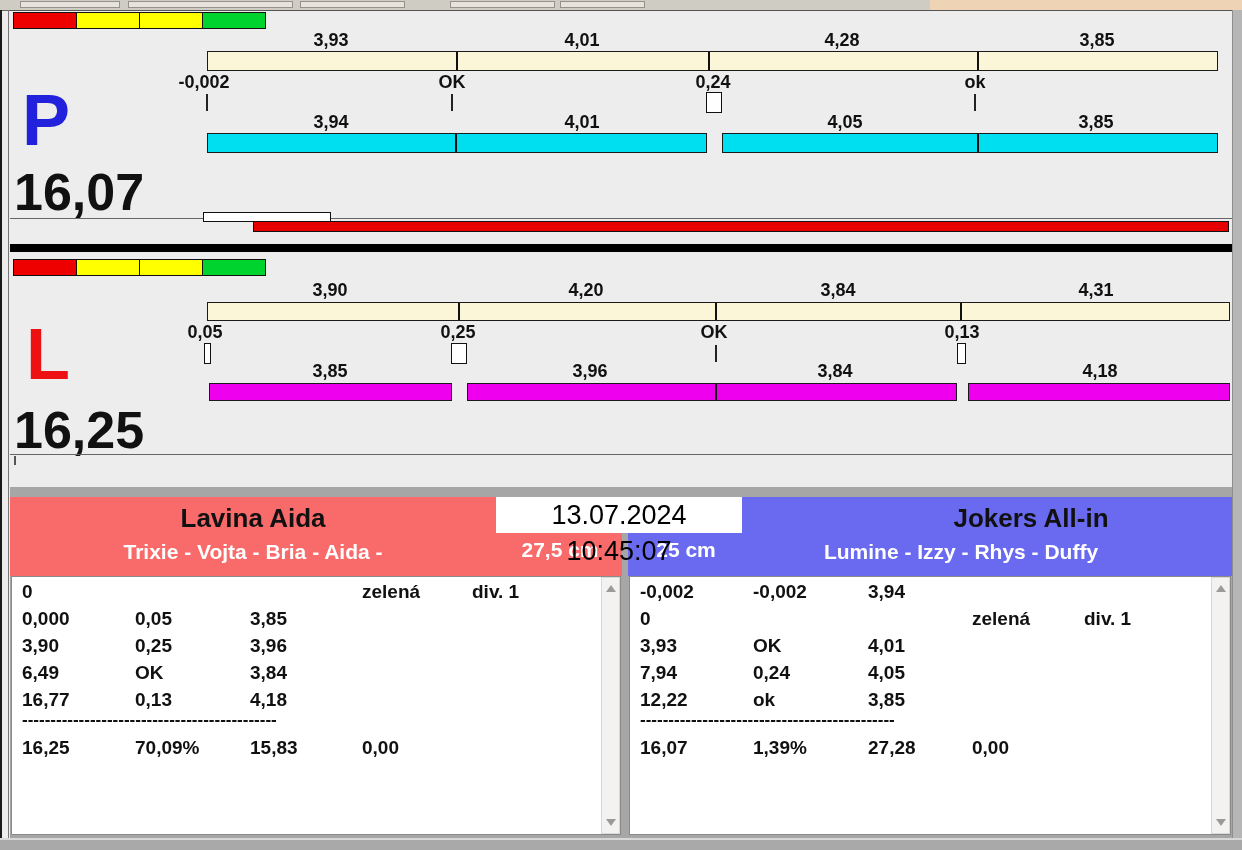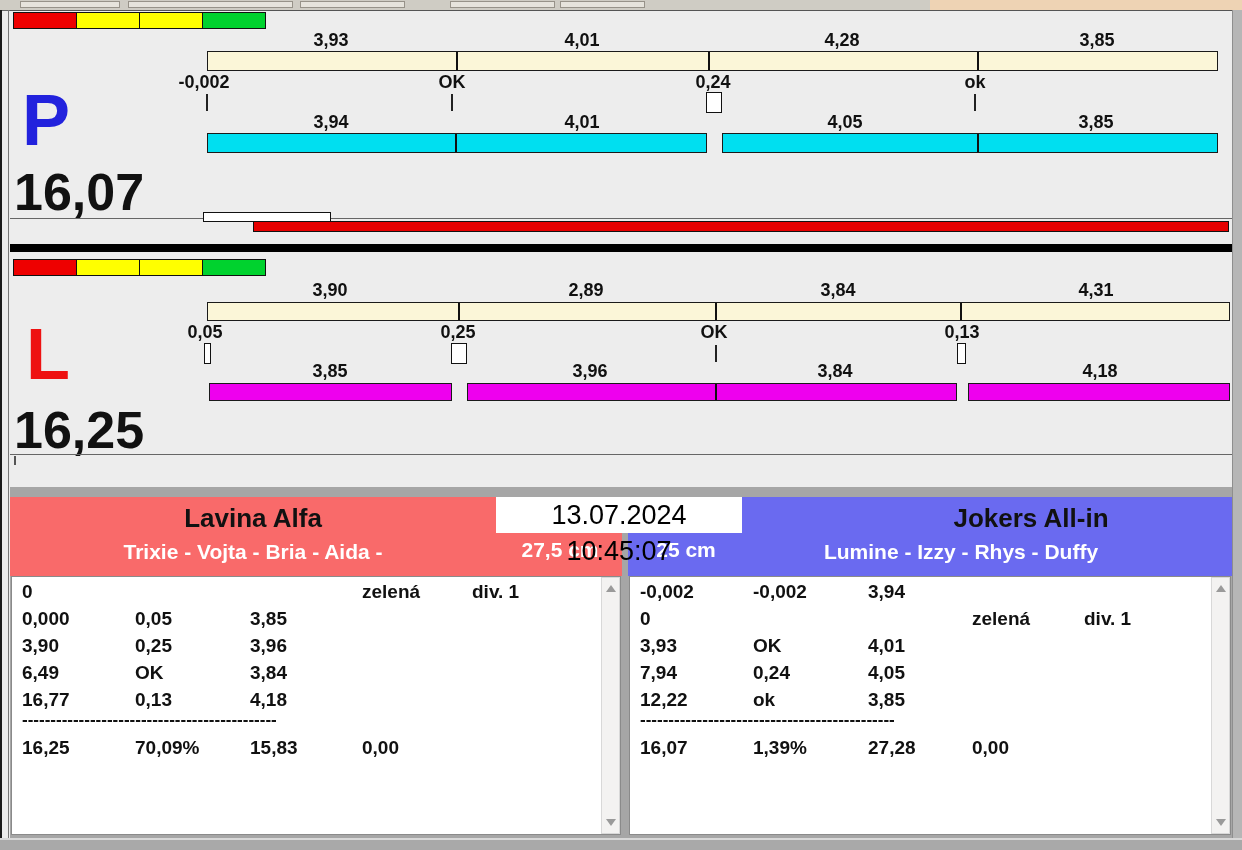--- a/index.html
+++ b/index.html
@@ -97,21 +97,21 @@
 
   <div class="indcell" style="left:13px;top:259px;background:#ee0000;"></div>
   <div class="indcell" style="left:76px;top:259px;background:#ffff00;"></div>
   <div class="indcell" style="left:139px;top:259px;background:#ffff00;"></div>
   <div class="indcell" style="left:202px;top:259px;background:#00d22e;"></div>
 
   <div class="abs seclbl" style="left:26px;top:318px;color:#ee1111;">L</div>
   <div class="abs bigval" style="left:14px;top:404px;">16,25</div>
 
   <div class="abs ctr barlbl" style="left:330px;top:280px;">3,90</div>
-  <div class="abs ctr barlbl" style="left:586px;top:280px;">2,89</div>
+  <div class="abs ctr barlbl" style="left:586px;top:280px;">4,20</div>
   <div class="abs ctr barlbl" style="left:838px;top:280px;">3,84</div>
   <div class="abs ctr barlbl" style="left:1096px;top:280px;">4,31</div>
 
   <div class="abs bar" style="left:207px;top:302px;width:1023px;height:19px;background:#fbf6d8;">
     <div class="divider" style="left:250px;"></div>
     <div class="divider" style="left:507px;"></div>
     <div class="divider" style="left:752px;"></div>
   </div>
 
   <div class="abs ctr barlbl" style="left:205px;top:322px;">0,05</div>
@@ -136,21 +136,21 @@
 
   <div class="abs" style="left:10px;top:454px;width:1222px;height:1px;background:#666;"></div>
   <div class="abs" style="left:14px;top:456px;width:2px;height:9px;background:#555;"></div>
 
   <div class="abs" style="left:10px;top:487px;width:1222px;height:351px;background:#a6a6a6;"></div>
 
   <div class="abs" style="left:10px;top:497px;width:612px;height:79px;background:#f96a6a;"></div>
 
   <div class="abs" style="left:628px;top:497px;width:604px;height:79px;background:#6a6af0;"></div>
 
-  <div class="abs hdr-title" style="left:10px;top:503px;width:486px;">Lavina Alfa</div>
+  <div class="abs hdr-title" style="left:10px;top:503px;width:486px;">Lavina Aida</div>
   <div class="abs hdr-sub" style="left:10px;top:540px;width:486px;">Trixie - Vojta - Bria - Aida -</div>
   <div class="abs hdr-sub" style="left:500px;top:538px;width:120px;">27,5 cm</div>
 
   <div class="abs hdr-sub" style="left:630px;top:538px;width:112px;">25 cm</div>
   <div class="abs hdr-title" style="left:742px;top:503px;width:490px;padding-left:44px;">Jokers All-in</div>
   <div class="abs hdr-sub" style="left:716px;top:540px;width:490px;">Lumine - Izzy - Rhys - Duffy</div>
 
   <div class="abs dtbox" style="left:496px;top:497px;width:246px;height:36px;">13.07.2024 10:45:07</div>
 
   <div class="content" style="left:11px;top:576px;width:610px;height:259px;"></div>

